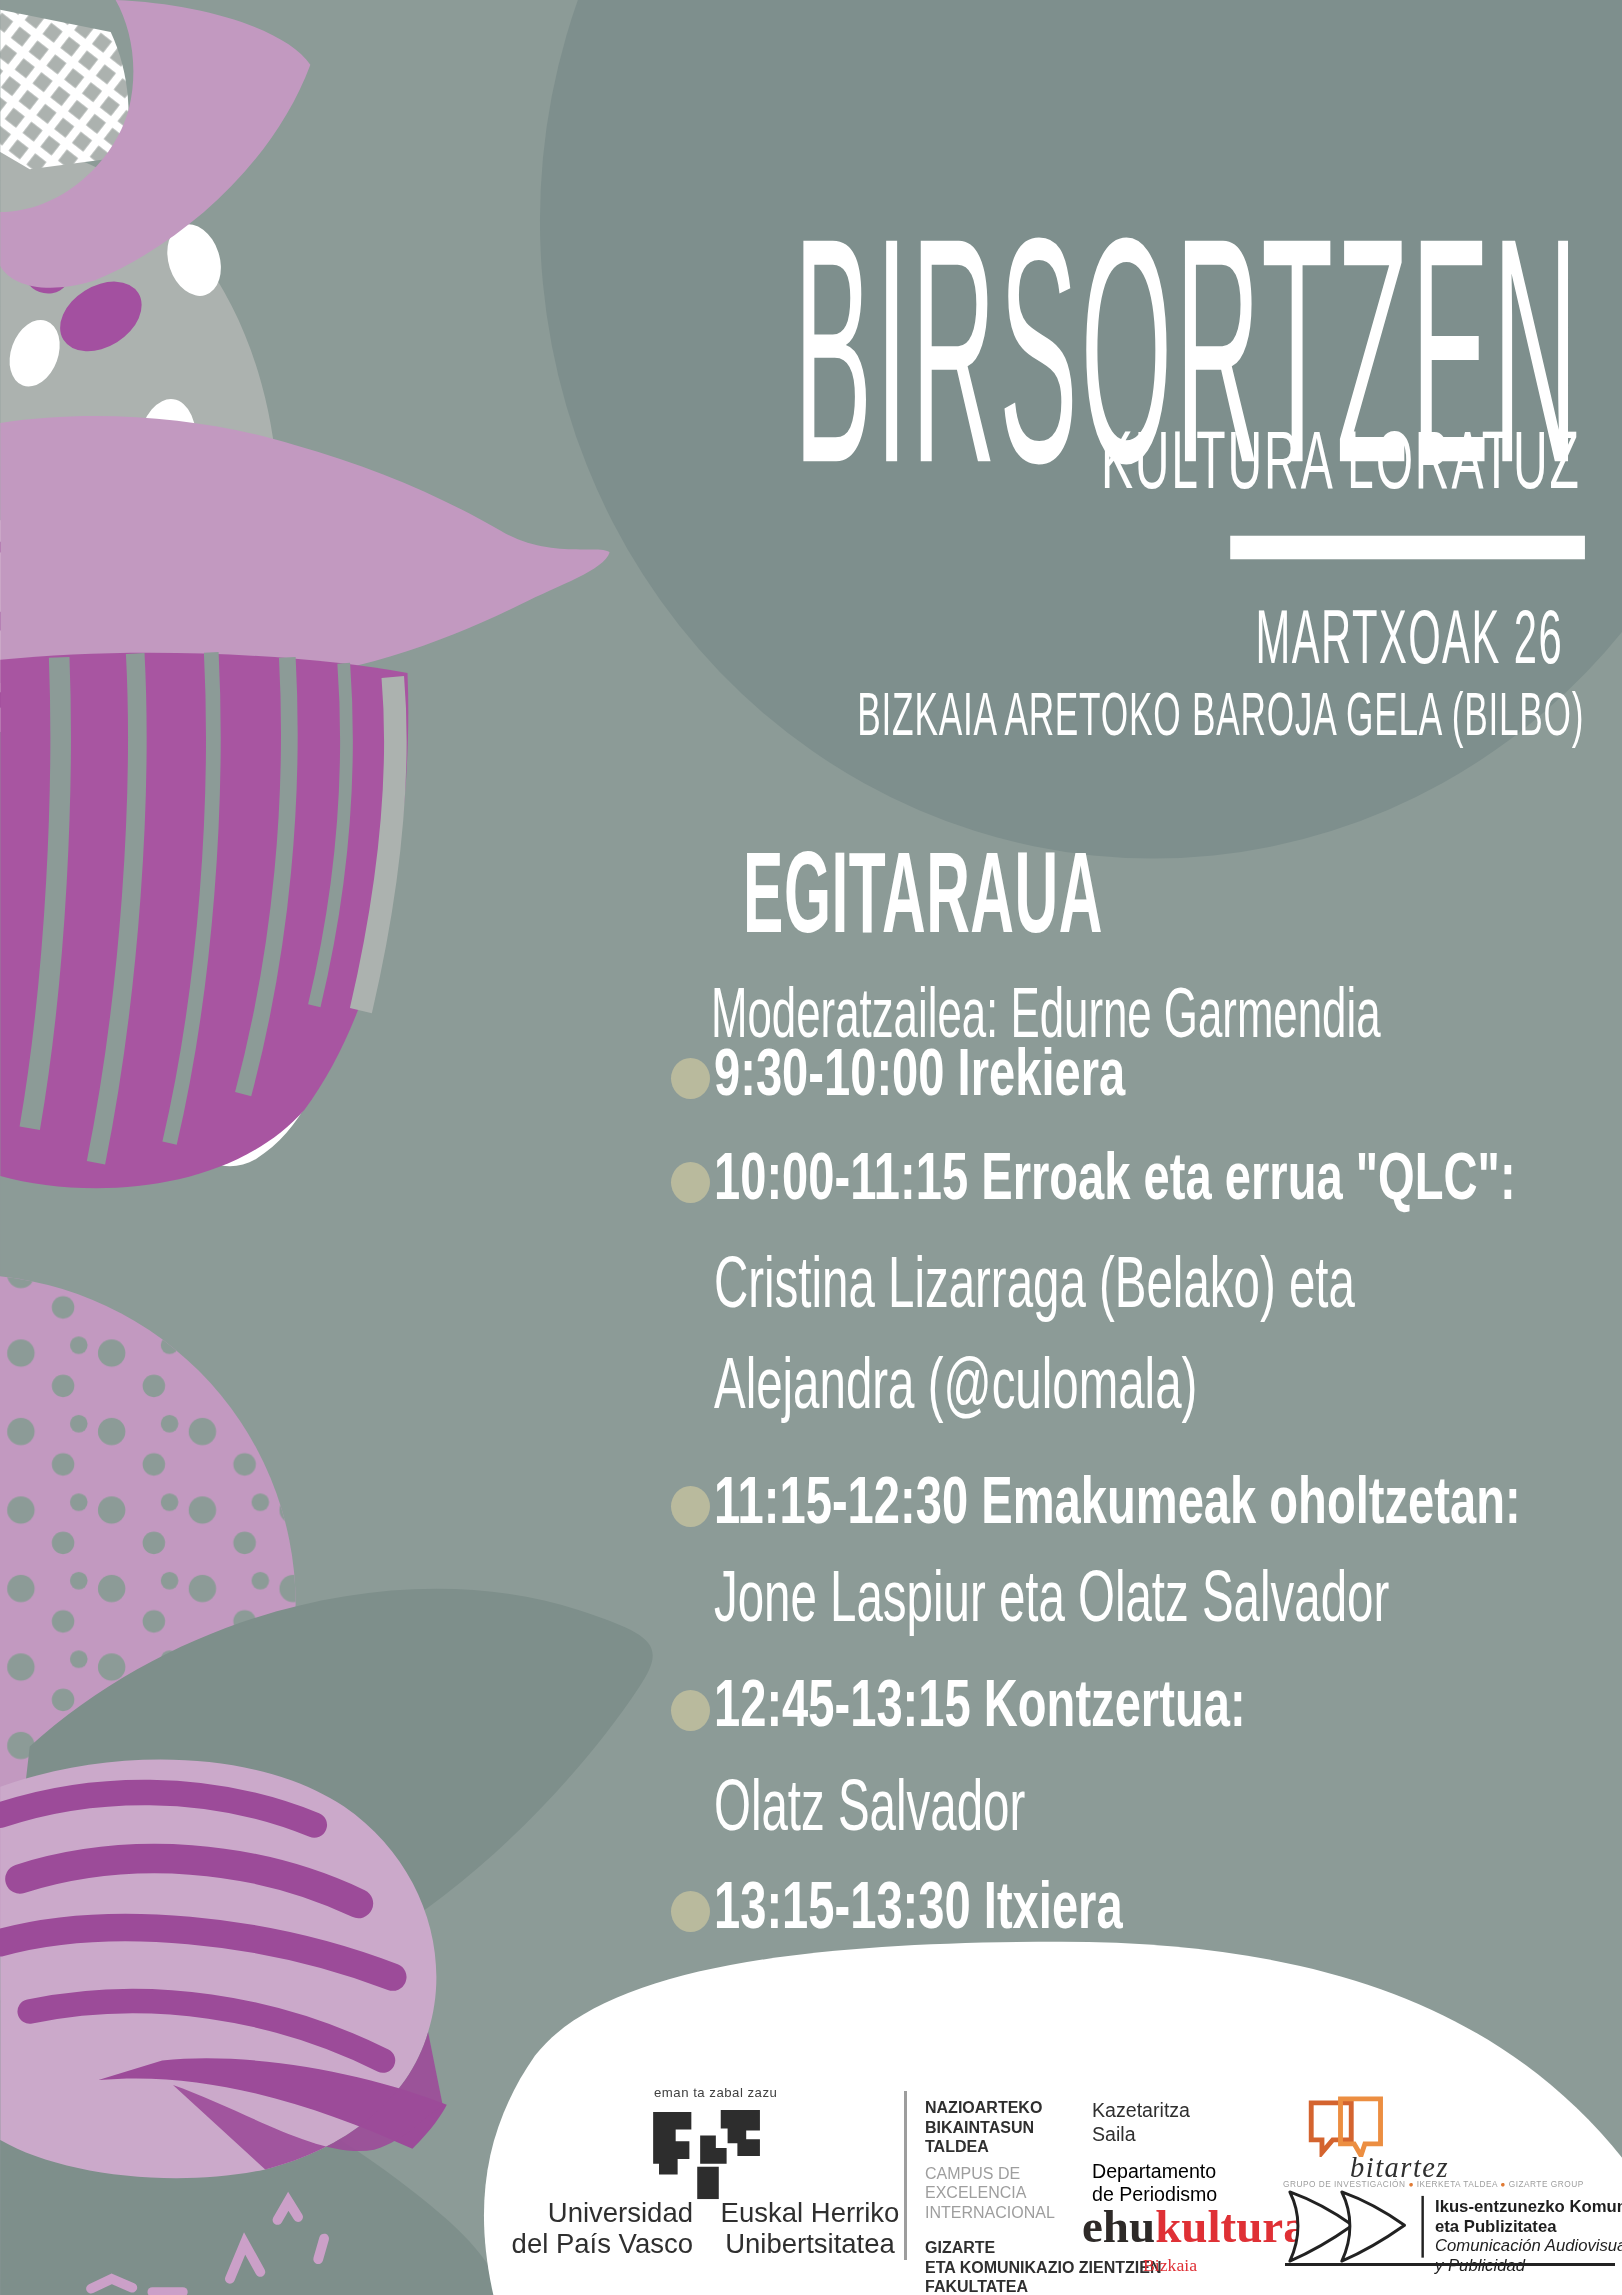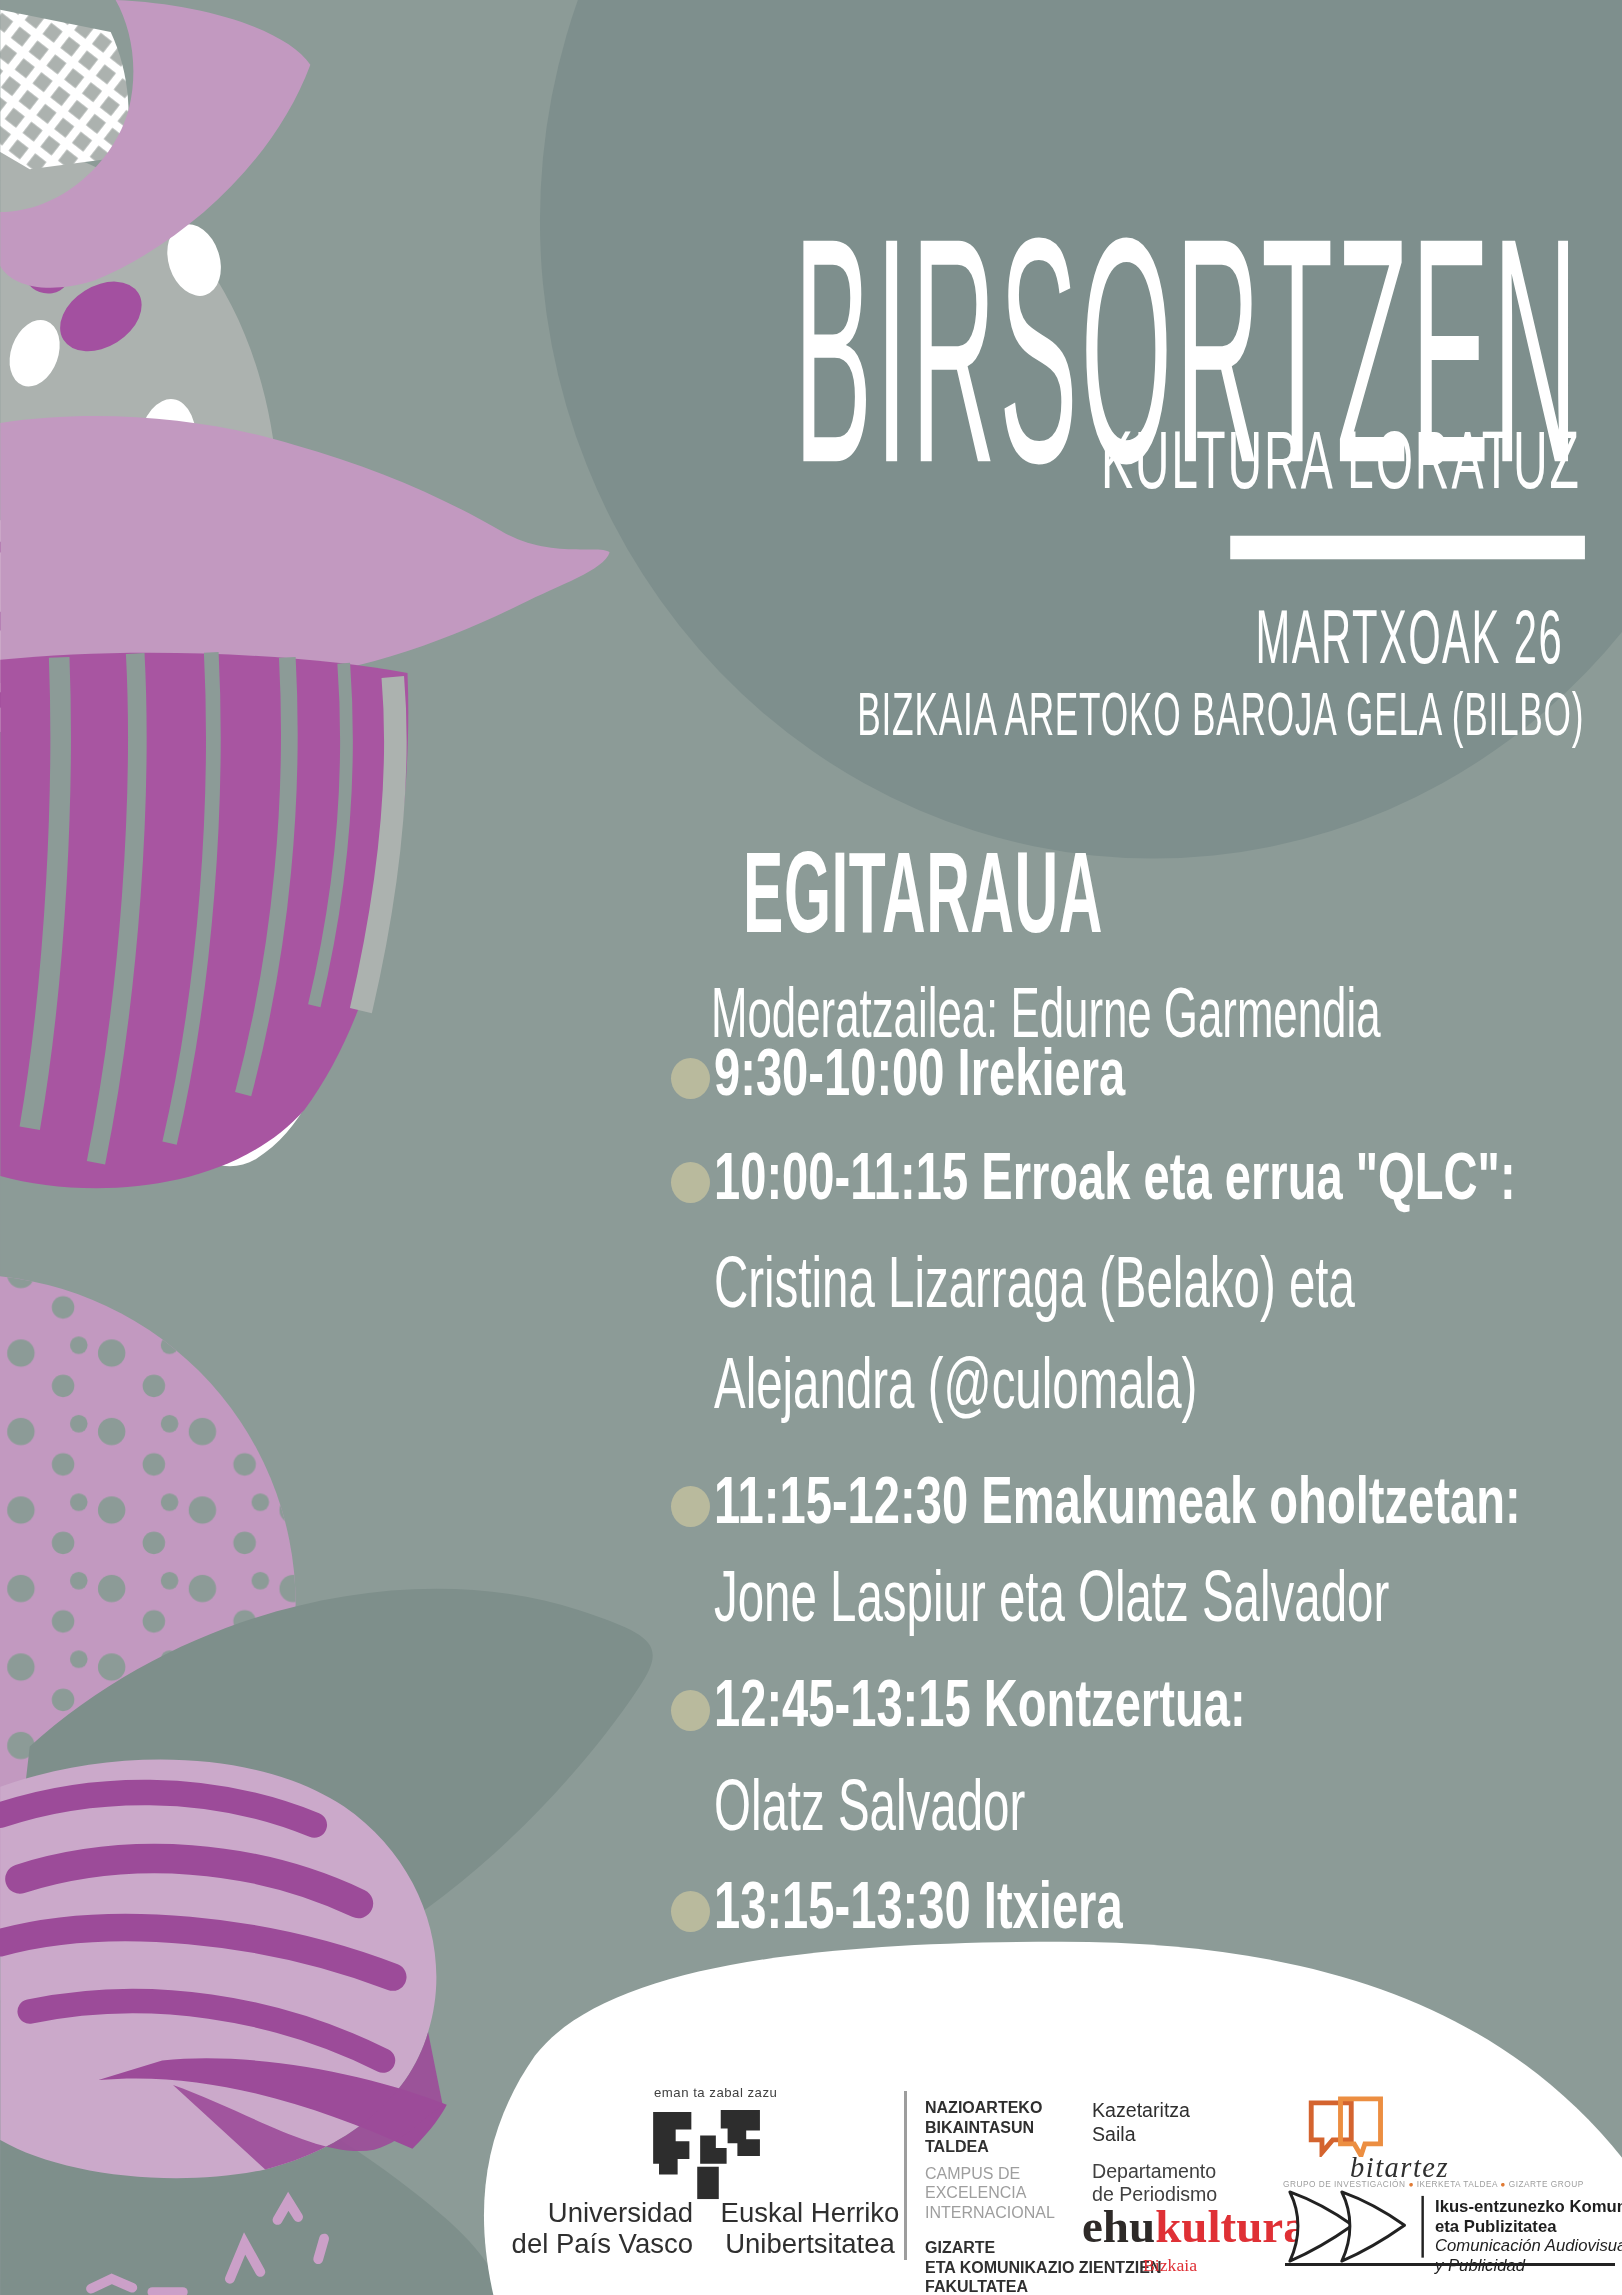--- a/index.html
+++ b/index.html
@@ -19,21 +19,21 @@
   .sched-bold{font-size:62px;font-weight:bold;color:#fff;transform:scale(0.76,1.08);transform-origin:left top;white-space:nowrap;display:block;}
   .sched-light{font-size:65px;color:#fff;transform:scale(0.73,1.12);transform-origin:left top;white-space:nowrap;display:block;}
   .bullet{position:absolute;left:671px;width:39px;height:41px;border-radius:50%;background:#B9BA9D;}
   
   .motto{font-size:13.2px;color:#404040;letter-spacing:0.5px;}
   .uniname{font-size:27.5px;color:#2f2f2f;text-align:center;line-height:31px;width:196px;}
   .vdiv{position:absolute;left:904px;top:2091px;width:2.9px;height:169px;background:#9d9d9d;}
   .facblock{font-size:16px;line-height:19.6px;font-weight:bold;color:#2f2f2f;}
   .facblock.gray{color:#9e9e9e;font-weight:normal;}
   .deptblock{font-size:19.6px;line-height:23.6px;color:#2f2f2f;}
-  .deptblock.gray{color:#404040;}
+  .deptblock.gray{color:#000000;}
   .ehu{font-family:"Liberation Serif",serif;font-weight:bold;font-size:47px;}
   .ehu .b{color:#2e2a28;} .ehu .r{color:#DF3035;}
   .ehusub{font-family:"Liberation Serif",serif;font-size:17.7px;color:#DF3035;}
   .bitname{font-family:"Liberation Serif",serif;font-style:italic;font-size:28.5px;color:#2f2f2f;letter-spacing:1.5px;}
   .bitsub{font-size:8.3px;color:#9e9e9e;letter-spacing:0.5px;}
   .bitsub .dot{color:#E07B35;}
   .avtext{font-size:16.7px;line-height:19.6px;color:#1e1e1e;font-weight:bold;}
   .avtext .it{font-weight:normal;font-style:italic;}
 </style>
 </head>

